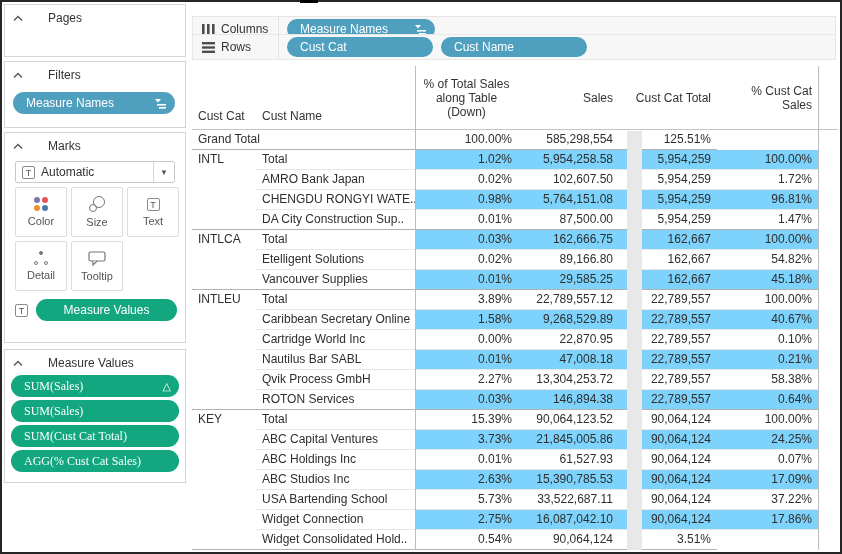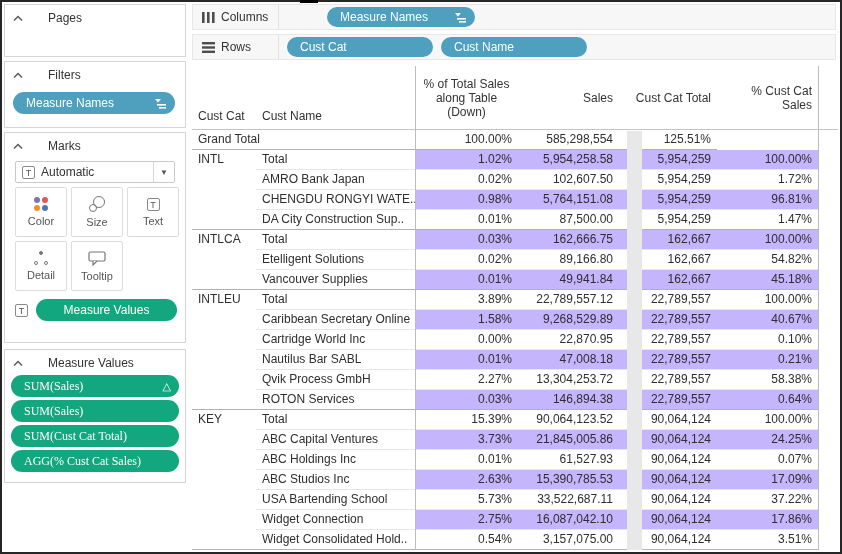--- a/index.html
+++ b/index.html
@@ -52,21 +52,21 @@
   .markpill-row .pill{flex:1;}
 
   
   #mvcard .pill{margin:3px 6px 0 6px;font-family:Liberation Serif, serif;}
   #mvcard .card-head{padding-bottom:2px;}
   .badge{font-size:11px;color:#fff;}
 
   
   .shelf{position:absolute;left:192px;width:644px;height:26px;background:#f7f7f7;border:1px solid #e7e7e7;
          box-sizing:border-box;display:flex;align-items:center;}
-  #shelf-cols{top:4px;gap:40px;}
+  #shelf-cols{top:16px;}
   #shelf-rows{top:34px;}
   .shelf-label{width:86px;display:flex;align-items:center;gap:6px;padding-left:9px;font-size:12px;color:#333;
                border-right:1px solid #e2e2e2;height:100%;box-sizing:border-box;}
   .shelf .pill{height:20px;line-height:20px;border-radius:10px;margin-left:8px;}
   .shelf .pill:first-of-type{margin-left:12px;}
   .pw148{width:148px;}
   .pw146{width:146px;}
 
   
   .tablewrap{position:absolute;left:192px;top:66px;width:646px;height:486px;background:#fff;}
@@ -78,21 +78,21 @@
   .th.mid .blk{width:100%;}
   .tcenter{text-align:center;}
   .tright{text-align:right;padding-right:6px;}
   .rows{}
   .trow{display:grid;grid-template-columns:64px 159px 103px 101px 98px 101px;height:20px;}
   .c{box-sizing:border-box;border-bottom:1px solid transparent;line-height:19px;font-size:12px;color:#2e2e2e;
      white-space:nowrap;overflow:hidden;}
   .cat,.name{padding-left:6px;}
   .num{text-align:right;padding-right:6px;}
   .trow .name,.trow .num{border-bottom-color:#e7e7e7;}
-  .band .num{background:#c4b5fd;}
+  .band .num{background:#7dd3fc;}
   .trow.gend .c{border-bottom-color:#b2b2b2;}
   .gtc{grid-column:1 / span 2;}
   .vline{position:absolute;top:0;bottom:2px;width:1px;background:#bcbcbc;}
   .scrolltrack{position:absolute;left:435px;top:65px;bottom:2px;width:15px;background:#e8e8e8;}
   svg{display:block;}
 </style>
 </head>
 <body>
 
 <div class="app">
@@ -318,21 +318,21 @@
           <div class="c name">Etelligent Solutions</div>
           <div class="c num">0.02%</div>
           <div class="c num">89,166.80</div>
           <div class="c num">162,667</div>
           <div class="c num">54.82%</div>
         </div>
         <div class="trow band gend">
           <div class="c cat"></div>
           <div class="c name">Vancouver Supplies</div>
           <div class="c num">0.01%</div>
-          <div class="c num">49,941.84</div>
+          <div class="c num">29,585.25</div>
           <div class="c num">162,667</div>
           <div class="c num">45.18%</div>
         </div>
         <div class="trow">
           <div class="c cat">INTLEU</div>
           <div class="c name">Total</div>
           <div class="c num">3.89%</div>
           <div class="c num">22,789,557.12</div>
           <div class="c num">22,789,557</div>
           <div class="c num">100.00%</div>
@@ -422,21 +422,20 @@
           <div class="c name">Widget Connection</div>
           <div class="c num">2.75%</div>
           <div class="c num">16,087,042.10</div>
           <div class="c num">90,064,124</div>
           <div class="c num">17.86%</div>
         </div>
         <div class="trow gend">
           <div class="c cat"></div>
           <div class="c name">Widget Consolidated Hold..</div>
           <div class="c num">0.54%</div>
-          <div class="c num">3,157,075.00</div>
           <div class="c num">90,064,124</div>
           <div class="c num">3.51%</div>
         </div>
       </div>
     <div class="vline" style="left:223px;"></div>
     <div class="vline" style="left:626px;"></div>
     <div class="scrolltrack"></div>
   </div>
 
   <div class="topmark"></div>

